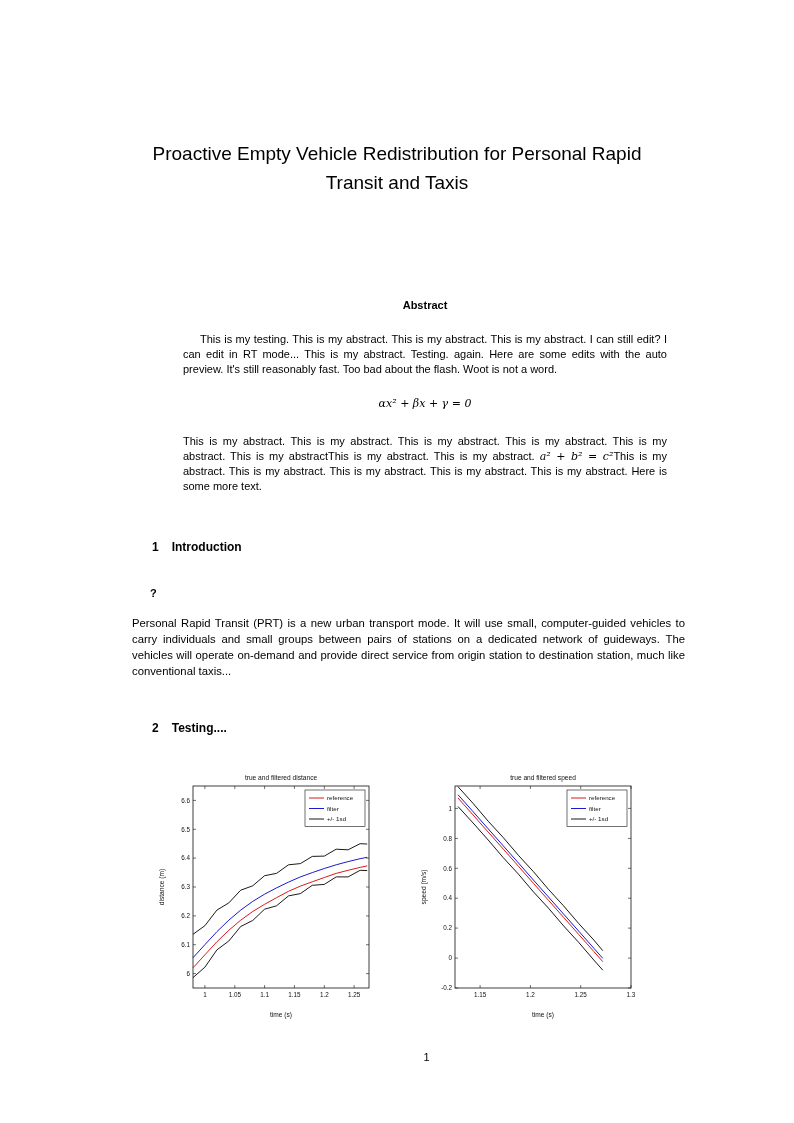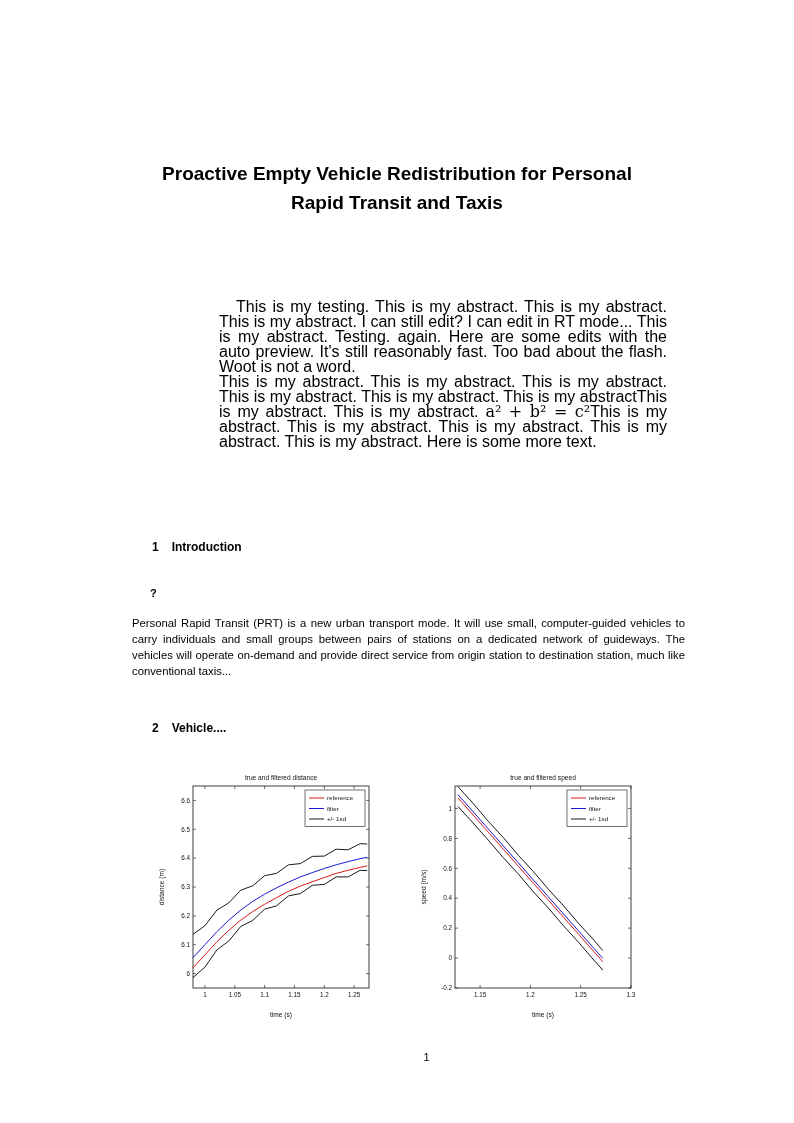--- a/index.html
+++ b/index.html
@@ -4,31 +4,31 @@
 <style>
   * { margin:0; padding:0; box-sizing:border-box; }
   html,body { background:#ffffff; }
   .page {
     position:relative; width:794px; height:1123px; margin:0 auto;
     background:#fff; font-family:"Liberation Sans", sans-serif; color:#000;
     overflow:hidden;
   }
   .title {
     position:absolute; top:139px; left:142px; width:510px;
-    text-align:center; font-size:19px; line-height:29px; font-weight:700;margin-top:20px;
+    text-align:center; font-size:19px; line-height:29px; font-weight:400;
   }
   .abstract { position:absolute; left:183px; top:299px; width:484px; }
   .abstract-heading { text-align:center; font-weight:bold; font-size:11px; margin-bottom:21px; }
-  .abs-para { font-size:16px; line-height:15px; text-align:justify;margin-left:36px; }
+  .abs-para { font-size:11px; line-height:15px; text-align:justify; }
   .abs-para.indented { text-indent:17px; }
   .equation {
     text-align:center; font-size:11px; margin:20px 0 24px;
     font-family:"DejaVu Serif","Liberation Serif",serif; font-style:italic;
   }
-  .inline-math { font-family:"DejaVu Serif","Liberation Serif",serif; }
+  .inline-math { font-family:"DejaVu Serif","Liberation Serif",serif; font-style:italic; }
   .section-head { position:absolute; left:152px; font-size:12px; font-weight:bold; }
   .sec1 { top:540px; }
   .sec2 { top:721px; }
   .sec-num { margin-right:13px; }
   .subheading { position:absolute; left:150px; top:587px; font-size:11px; font-weight:bold; }
   .body-para {
     position:absolute; left:132px; top:615px; width:553px;
     font-size:11.3px; line-height:16px; text-align:justify;
   }
   .figures {
@@ -39,34 +39,36 @@
   .page-number { position:absolute; top:1051px; left:150px; width:553px; text-align:center; font-size:11px; }
 </style>
 </head>
 <body>
 
 <div class="page">
 
   <h1 class="title">Proactive Empty Vehicle Redistribution for Personal Rapid Transit and Taxis</h1>
 
   <div class="abstract">
+    <div class="abstract-heading">Abstract</div>
     <p class="abs-para indented">This is my testing. This is my abstract. This is my abstract. This is my abstract. I can still edit? I can edit in RT mode... This is my abstract. Testing. again. Here are some edits with the auto preview. It's still reasonably fast. Too bad about the flash. Woot is not a word.</p>
+    <div class="equation">αx² + βx + γ = 0</div>
     <p class="abs-para"><span>This is my abstract. This is my abstract. This is my abstract. This is my abstract. This is my abstract. This is my abstractThis is my abstract. This is my abstract. </span><span class="inline-math">a² + b² = c²</span><span>This is my abstract. This is my abstract. This is my abstract. This is my abstract. This is my abstract. Here is some more text.</span></p>
   </div>
 
   <div class="section-head sec1">
     <span class="sec-num">1</span><span>Introduction</span>
   </div>
 
   <div class="subheading">?</div>
 
   <p class="body-para">Personal Rapid Transit (PRT) is a new urban transport mode. It will use small, computer-guided vehicles to carry individuals and small groups between pairs of stations on a dedicated network of guideways. The vehicles will operate on-demand and provide direct service from origin station to destination station, much like conventional taxis...</p>
 
   <div class="section-head sec2">
-    <span class="sec-num">2</span><span>Vehicle....</span>
+    <span class="sec-num">2</span><span>Testing....</span>
   </div>
 
   <div class="figures">
     <svg width="222" height="252">
         <rect x="38" y="16" width="176" height="202" fill="none" stroke="#111" stroke-width="0.8"></rect>
         <line x1="49.9" y1="218" x2="49.9" y2="215" stroke="#111" stroke-width="0.6"></line>
         <line x1="49.9" y1="16" x2="49.9" y2="19" stroke="#111" stroke-width="0.6"></line>
         <text x="49.9" y="227" text-anchor="middle" font-size="6.3" fill="#111" font-family="&quot;Liberation Sans&quot;, sans-serif">1</text>
         <line x1="79.8" y1="218" x2="79.8" y2="215" stroke="#111" stroke-width="0.6"></line>
         <line x1="79.8" y1="16" x2="79.8" y2="19" stroke="#111" stroke-width="0.6"></line>

